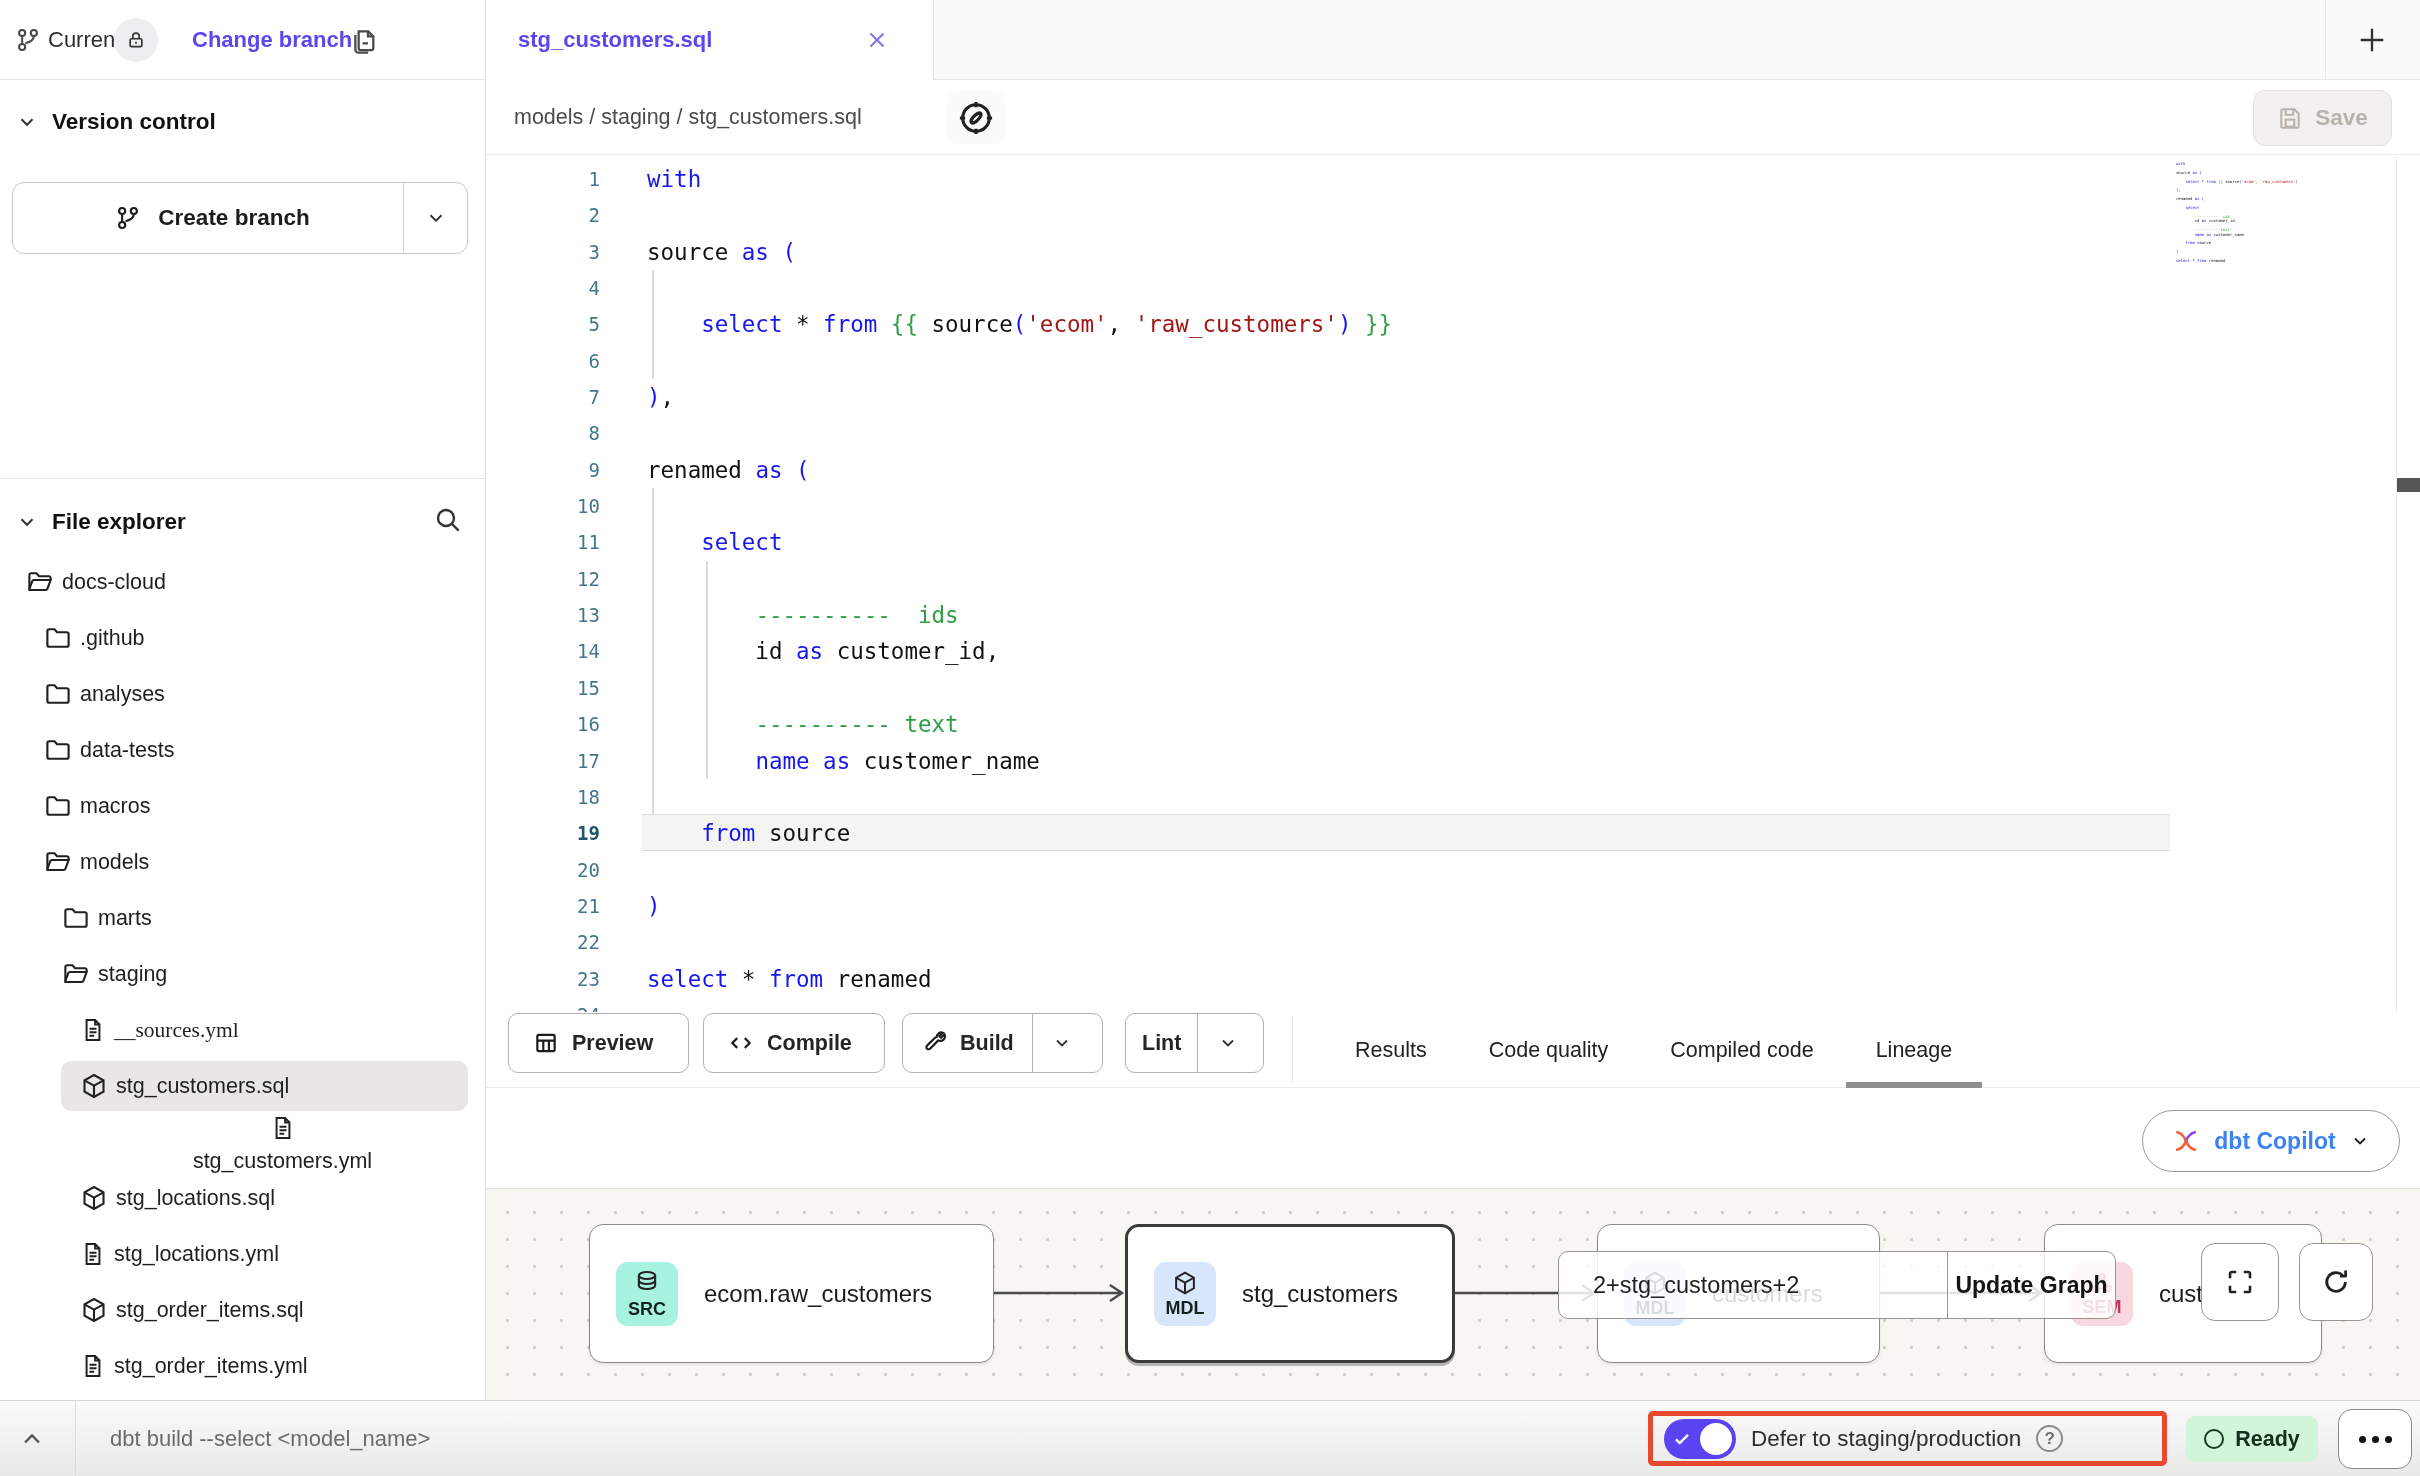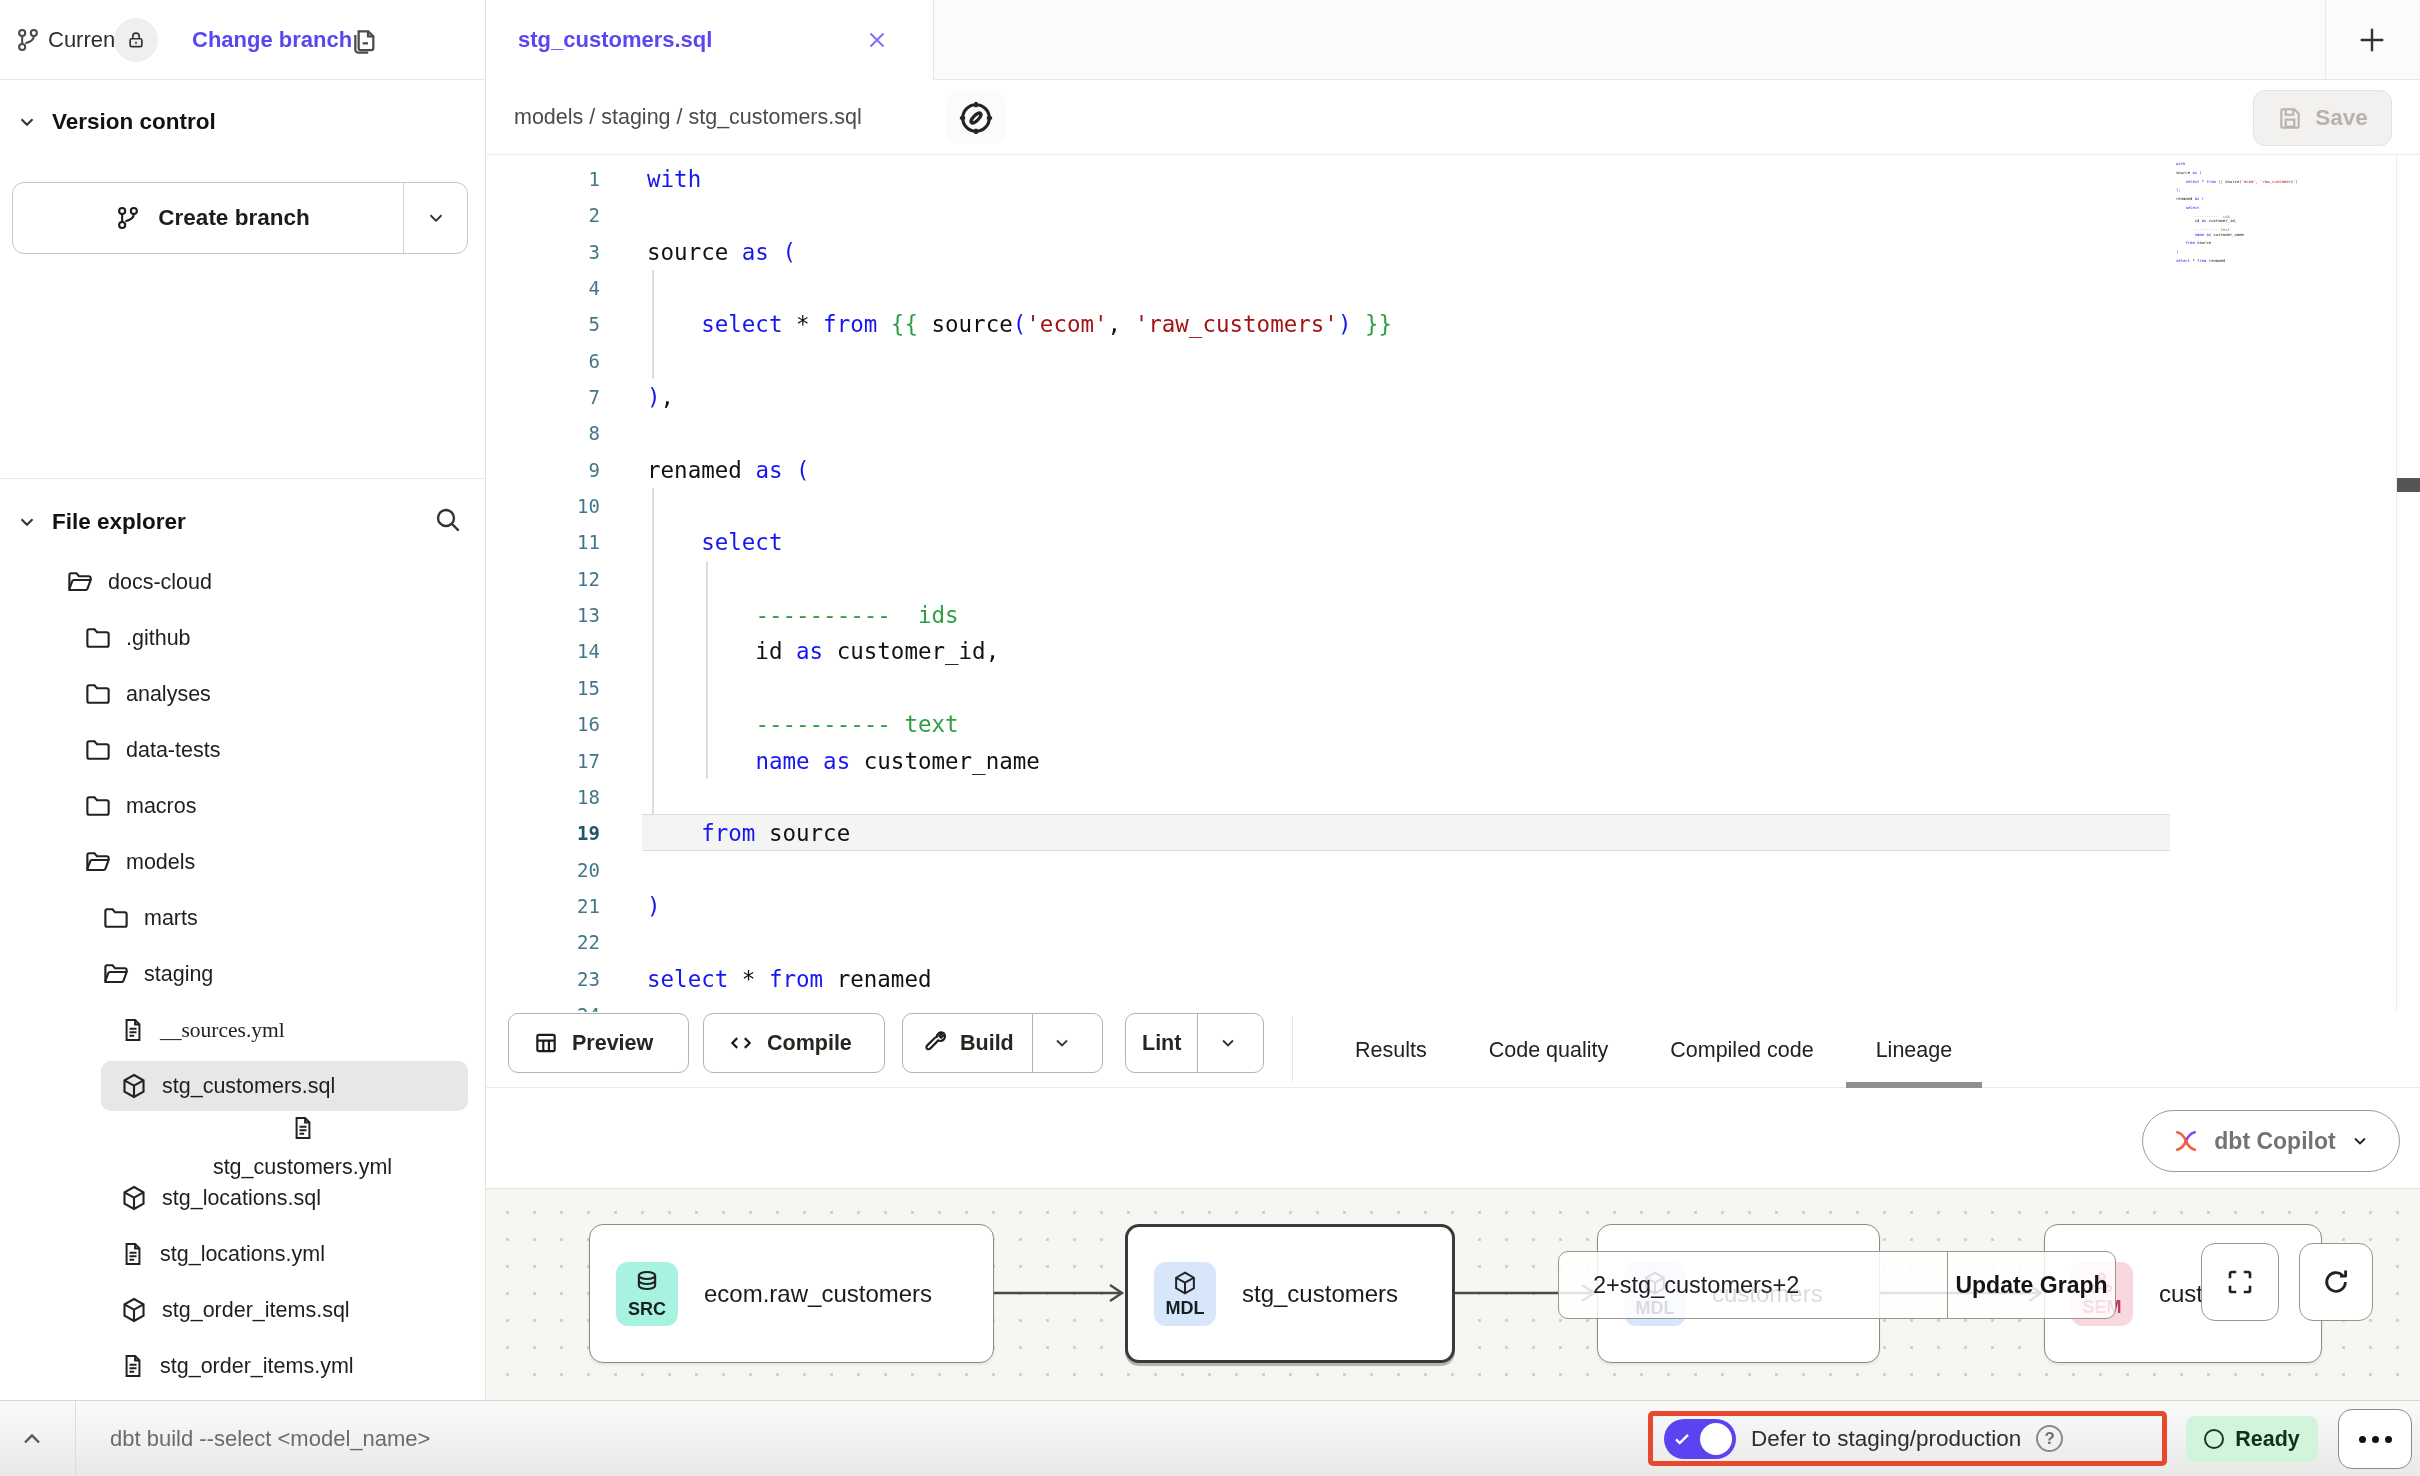--- a/index.html
+++ b/index.html
@@ -16,21 +16,21 @@
   .current-label { left:48px; top:0; height:80px; display:flex; align-items:center; font-size:22px; color:#2d2d2d; }
   .lock-badge { left:114px; top:18px; width:44px; height:44px; border-radius:50%; background:#efeef0; display:flex; align-items:center; justify-content:center; }
   .change-branch { left:192px; top:0; height:80px; display:flex; align-items:center; font-size:22px; font-weight:600; color:#5a47f0; cursor:pointer; }
   .section-head { display:flex; align-items:center; gap:14px; font-size:22.5px; font-weight:700; color:#121212; }
   .create-branch { left:12px; top:182px; width:456px; height:72px; border:1.5px solid #c9c5c0; border-radius:12px; background:#fff; display:flex;padding-left:8px; }
   .cb-main { flex:1; display:flex; align-items:center; justify-content:center; gap:16px; font-size:22.5px; font-weight:600; color:#1c1c1c; }
   .cb-chev { width:64px; border-left:1px solid #d5d2cd; display:flex; align-items:center; justify-content:center; }
   .fe-section { left:0; top:478px; width:486px; }
   .fe-top { position:absolute; left:0; top:0; width:486px; border-top:1px solid #e7e7e5; }
   .tree { position:absolute; left:0; top:76px; width:486px; }
-  .tree-row { position:relative; height:56px; display:flex; align-items:center; gap:13px; font-size:21.5px; color:#1f1f1f; cursor:pointer;margin-left:40px; }
+  .tree-row { position:relative; height:56px; display:flex; align-items:center; gap:7px; font-size:21.5px; color:#1f1f1f; cursor:pointer; }
   .tree-row .row-bg { position:absolute; left:61px; right:18px; top:3px; bottom:3px; border-radius:10px; background:transparent; }
   .tree-row.sel .row-bg { background:#e8e7e5; }
   .tree-row > * { position:relative; }
 
   
   .tab { left:486px; top:0; width:448px; height:80px; background:#fff; border-right:1px solid #e6e6e4; }
   .tab-label { left:32px; top:0; height:80px; display:flex; align-items:center; font-size:22px; font-weight:600; color:#5a47f0; }
   .tab-close { left:378px; top:27px; width:26px; height:26px; cursor:pointer; }
   .topbar-rest { left:934px; top:0; right:0; height:80px; background:#fbfbfa; border-bottom:1px solid #e6e6e4; }
   .topbar-div { left:2325px; top:0; width:1px; height:80px; background:#e8e8e6; }
@@ -59,21 +59,21 @@
   .tb-btn { position:absolute; top:1px; height:60px; border:1.5px solid #b6b2ad; border-radius:10px; background:#fff; display:flex; align-items:stretch; font-size:21.5px; font-weight:600; color:#27251f; cursor:pointer; }
   .tb-main { display:flex; align-items:center; justify-content:center; gap:13px; padding:0 24px; }
   .tb-chev { width:60px; border-left:1px solid #b6b2ad; display:flex; align-items:center; justify-content:center; }
   .tb-div { left:806px; top:4px; bottom:4px; width:1px; background:#e8e8e6; position:absolute; }
   .rtabs { left:869px; top:0; height:76px; display:flex; gap:62px; align-items:center; position:absolute; }
   .rtab { position:relative; height:76px; display:flex; align-items:center; font-size:21.5px; color:#222; cursor:pointer; }
   .rtab.active::after { content:""; position:absolute; left:-30px; right:-30px; bottom:0; height:6px; background:#8f8f8f; }
 
   
   .copilot-row { left:486px; top:1088px; right:0; height:100px; background:#fff; }
-  .copilot-btn { position:absolute; right:20px; top:22px; height:62px; width:258px; border:1.5px solid #a09a93; border-radius:31px; background:#fff; display:flex; align-items:center; justify-content:center; gap:14px; font-size:23px; font-weight:700; color:#737373; cursor:pointer; }
+  .copilot-btn { position:absolute; right:20px; top:22px; height:62px; width:258px; border:1.5px solid #a09a93; border-radius:31px; background:#fff; display:flex; align-items:center; justify-content:center; gap:14px; font-size:23px; font-weight:700; color:#3b82f6; cursor:pointer; }
 
   
   .lineage { left:486px; top:1188px; right:0; height:212px; border-top:1px solid #e3e1de; background-color:#f7f6f3;
     background-image:radial-gradient(#d4d2cd 1.7px, transparent 1.8px); background-size:27px 27px; background-position:8px 10px; overflow:hidden; }
   .edges { position:absolute; inset:0; }
   .lnode { position:absolute; top:35px; height:139px; background:#fff; border:1.6px solid #8e8a84; border-radius:14px; box-shadow:0 2px 3px rgba(0,0,0,.08); display:flex; align-items:center; gap:26px; padding-left:26px; }
   .lnode.sel { border:3.5px solid #3a3a3a; box-shadow:0 3px 0 rgba(58,58,58,.35); }
   .lbadge { width:62px; height:64px; border-radius:12px; display:flex; flex-direction:column; align-items:center; justify-content:center; gap:1px; font-size:18px; font-weight:600; color:#15211d; flex:0 0 auto; }
   .llabel { font-size:24px; font-weight:500; color:#1b1b1b; white-space:nowrap;text-align:center; }
   .loverlay { position:absolute; left:1072px; top:62px; width:558px; height:68px; background:rgba(255,255,255,.84); border:1.8px solid #9a958f; border-radius:10px; display:flex; }

